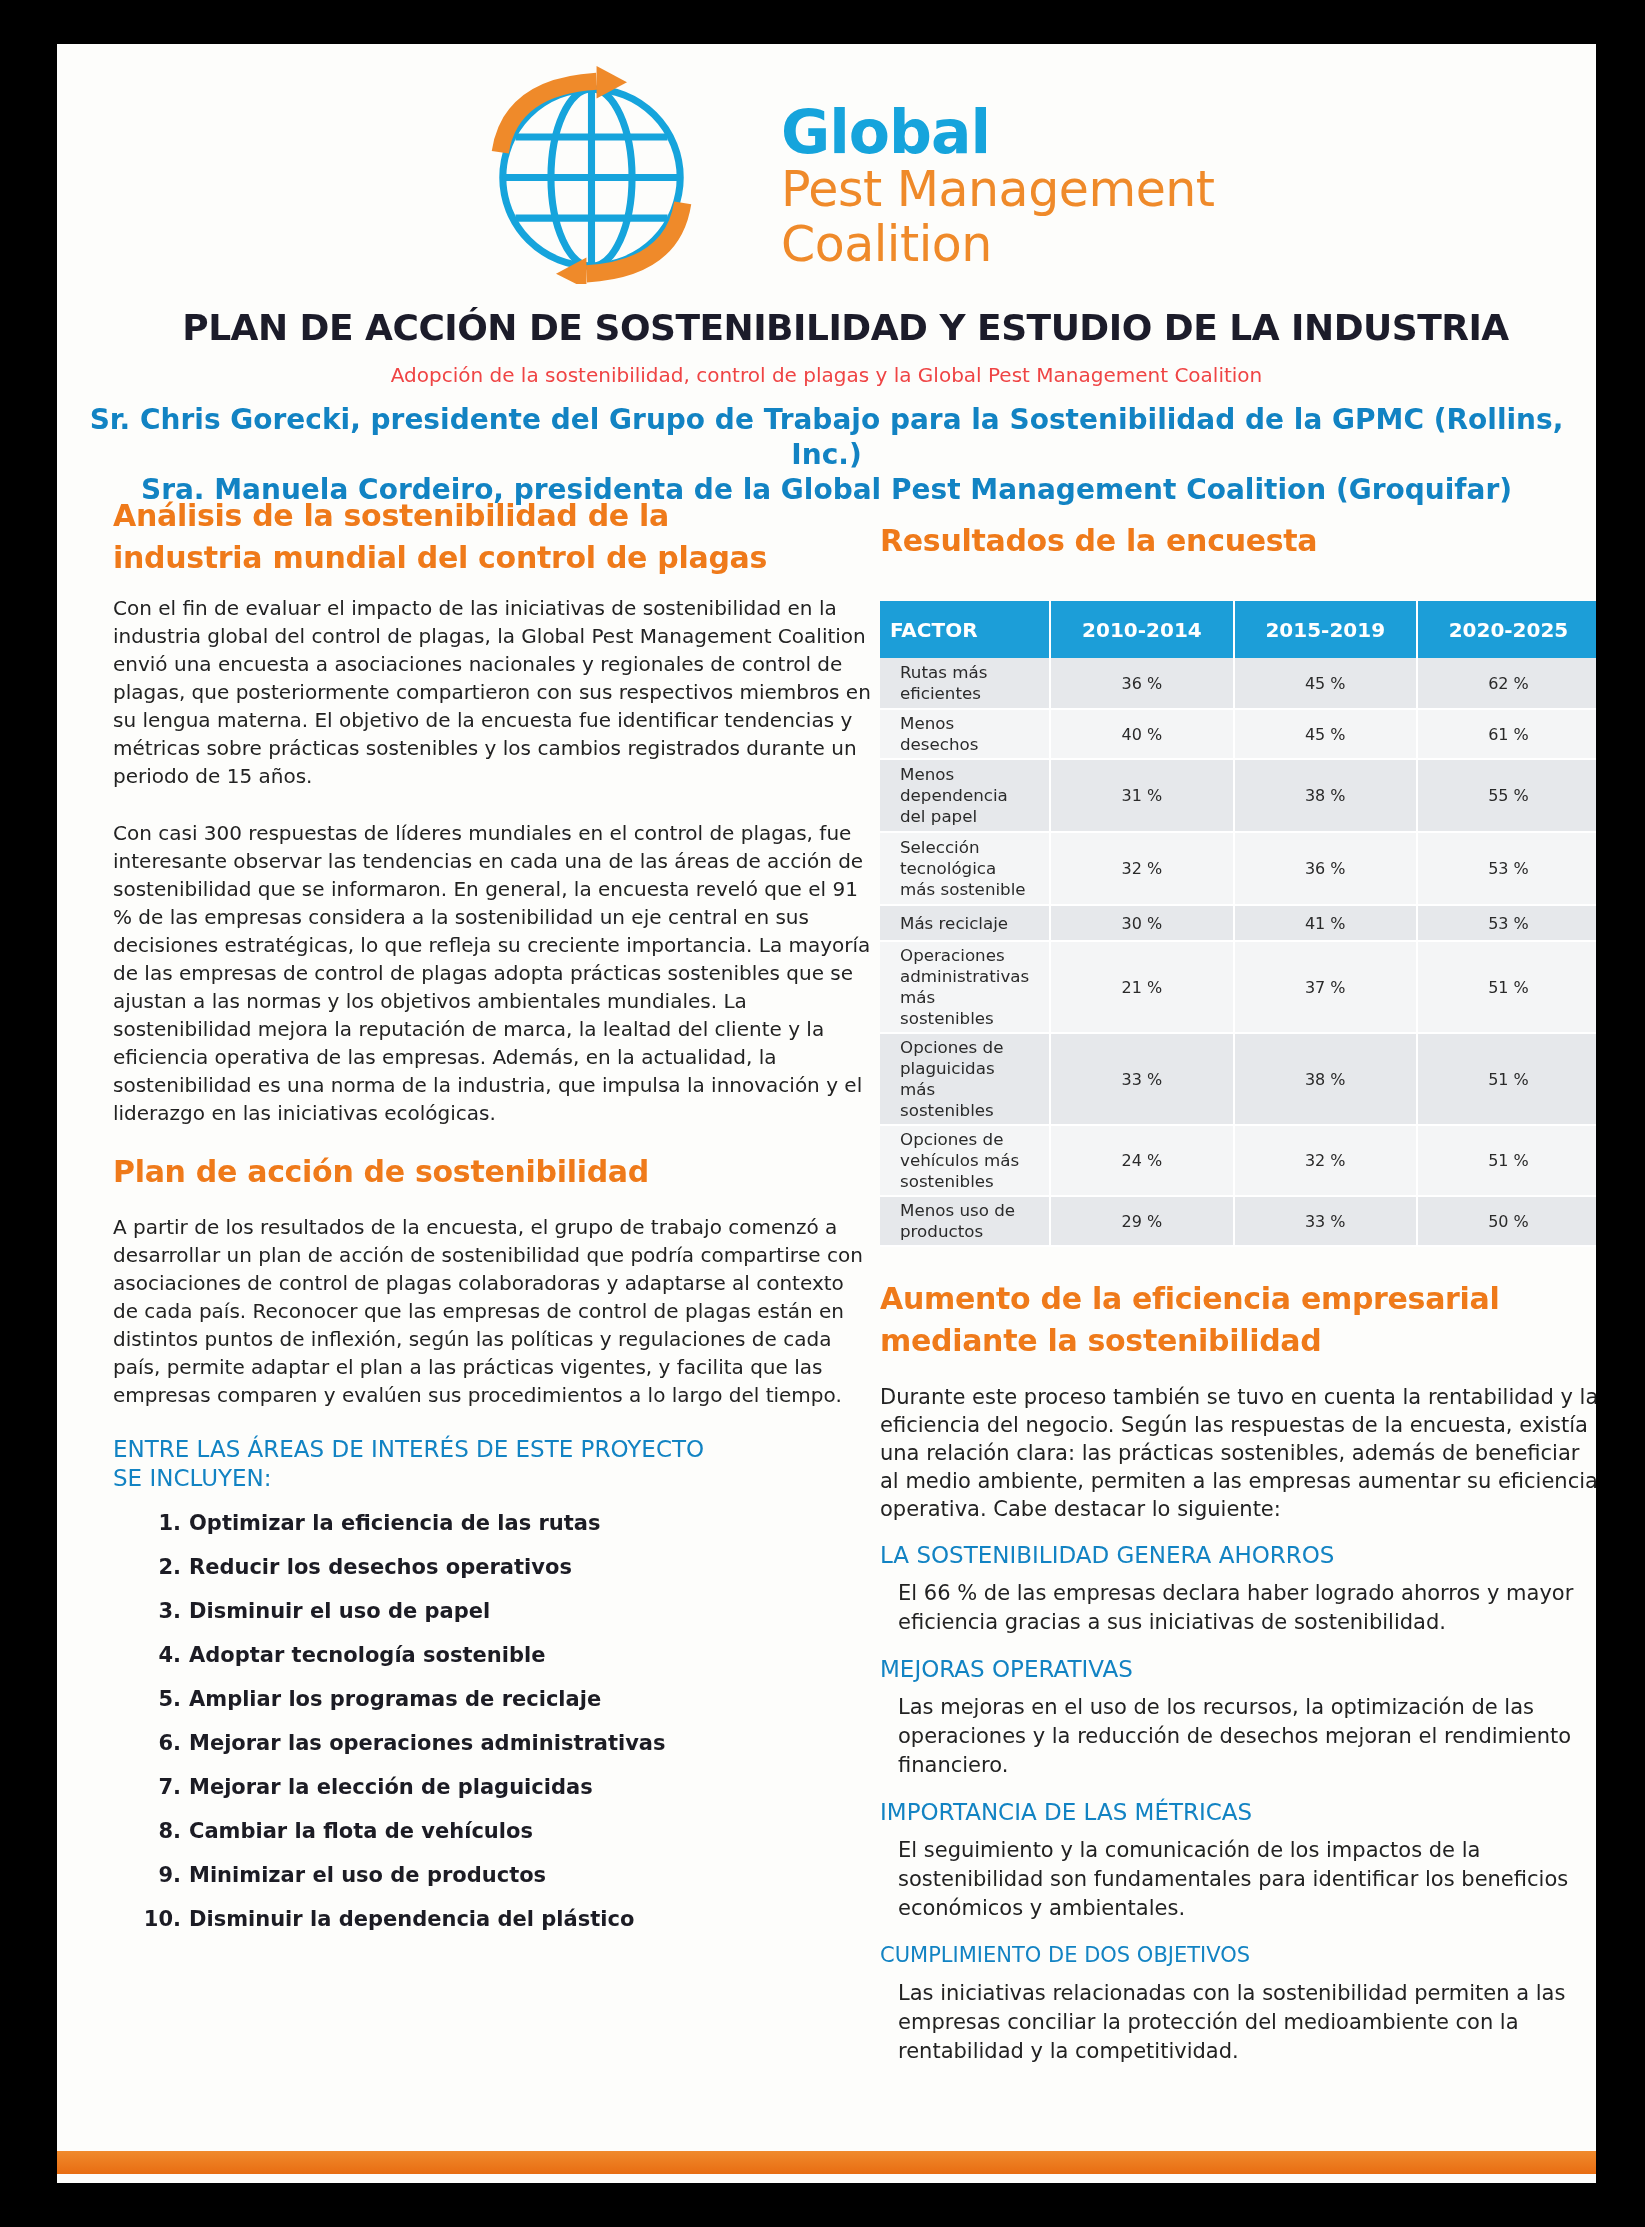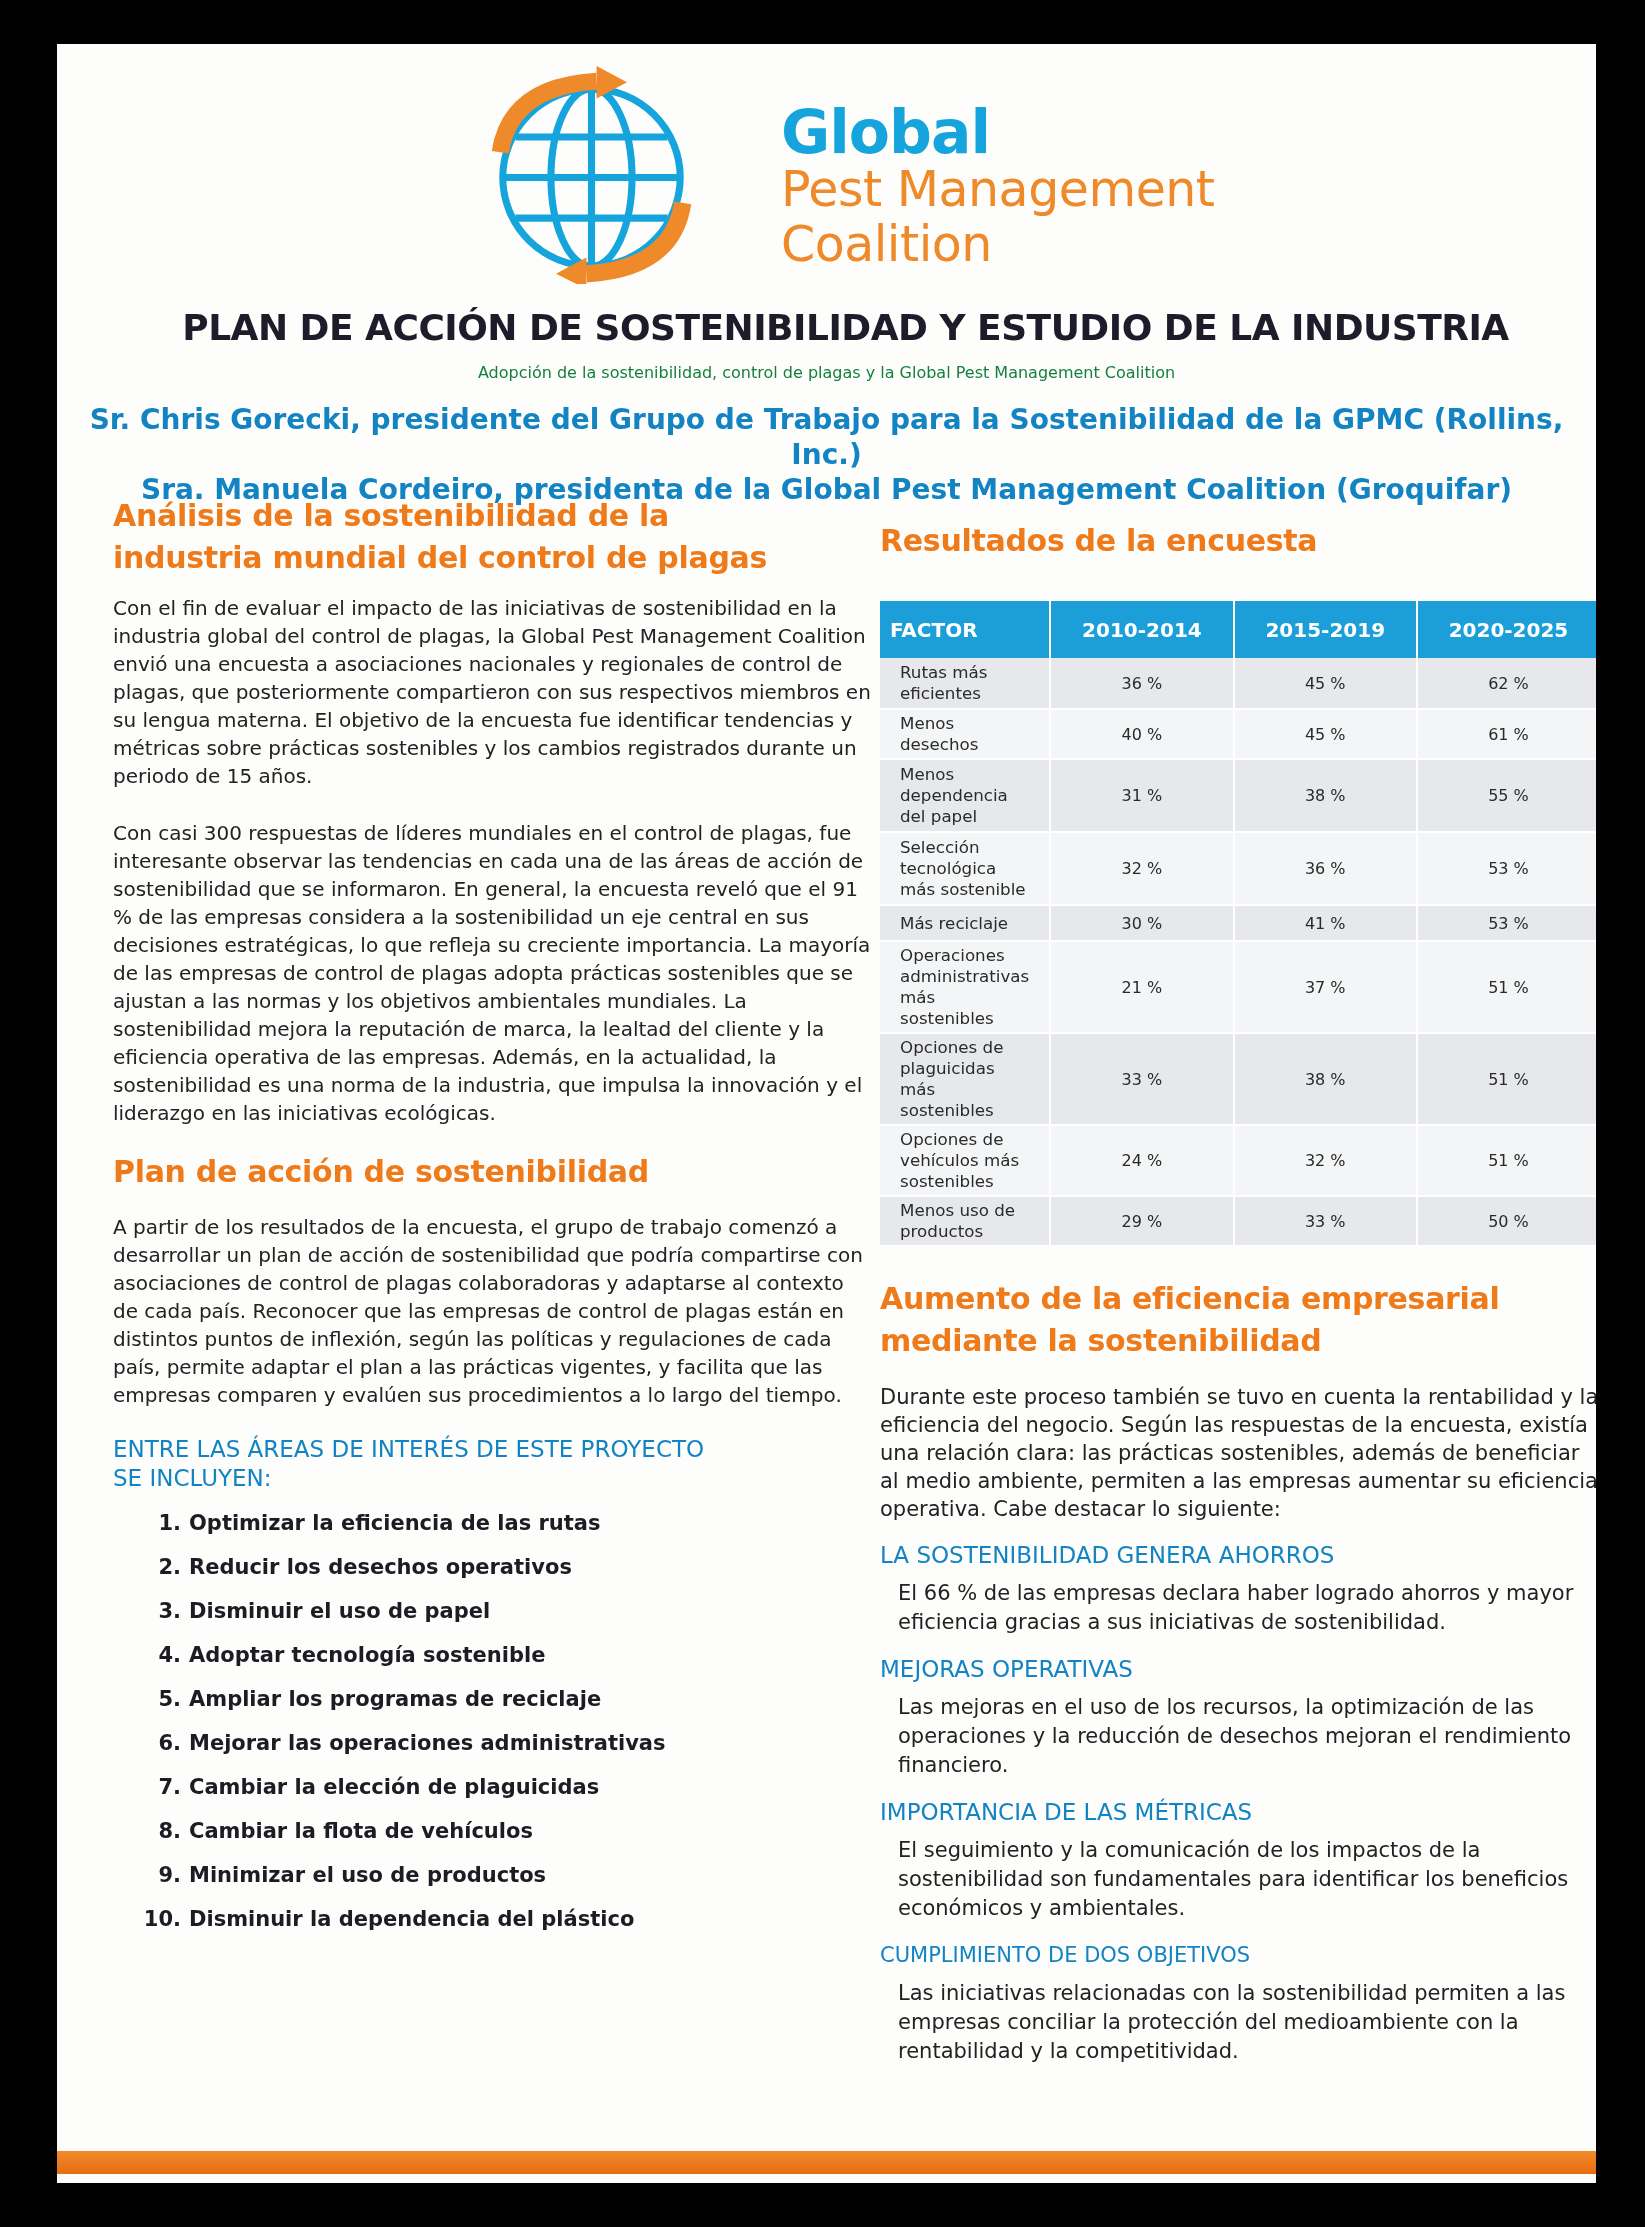--- a/index.html
+++ b/index.html
@@ -22,21 +22,21 @@
   .brand-line1 { font-family: "DejaVu Sans", sans-serif; font-weight: bold; color: #16a4dc; font-size: 60px; line-height: 60px; letter-spacing: -1px; }
   .brand-line2, .brand-line3 { font-family: "DejaVu Sans", sans-serif; color: #ef8a2a; font-size: 49px; line-height: 55px; letter-spacing: -0.5px; }
 
   .main-title {
     position: absolute; left: 0; right: 0; top: 263px; text-align: center;
     font-family: "DejaVu Sans", sans-serif; font-weight: bold; color: #1c1c2a;
     font-size: 36px; letter-spacing: -0.5px; padding-left: 38px;
   }
   .subtitle {
     position: absolute; left: 0; right: 0; top: 319px; text-align: center;
-    color: #15803d; font-size: 16px;
+    color: #ef4444; font-size: 20px;
   }
   .authors {
     position: absolute; left: 0; right: 0; top: 358px; text-align: center;
     color: #1283c3; font-weight: bold; font-size: 28px; line-height: 35px;
   }
 
   
   .col-left { position: absolute; left: 56px; top: 451px; width: 759px; }
   .col-right { position: absolute; left: 823px; top: 476px; width: 719px; }
 
@@ -139,21 +139,21 @@
       <li>
           <span class="num">5.</span>
           <span>Ampliar los programas de reciclaje</span>
         </li>
       <li>
           <span class="num">6.</span>
           <span>Mejorar las operaciones administrativas</span>
         </li>
       <li>
           <span class="num">7.</span>
-          <span>Cambiar la elección de plaguicidas</span>
+          <span>Mejorar la elección de plaguicidas</span>
         </li>
       <li>
           <span class="num">8.</span>
           <span>Cambiar la flota de vehículos</span>
         </li>
       <li>
           <span class="num">9.</span>
           <span>Minimizar el uso de productos</span>
         </li>
       <li>

